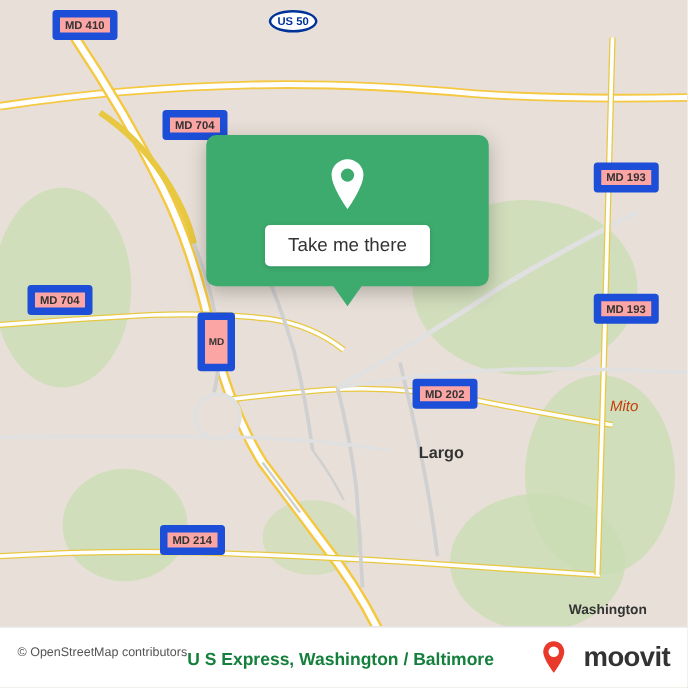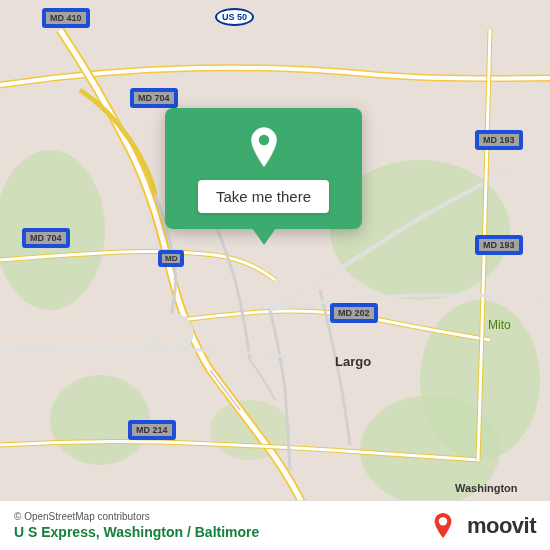--- a/index.html
+++ b/index.html
@@ -34,21 +34,21 @@
       top: 0; left: 0;
       width: 100%;
       height: 100%;
     }
 
     
     #popup-card {
       position: absolute;
       top: 108px;
       left: 165px;
-      width: 197px;
+      width: 226px;
       background: #3dab6e;
       border-radius: 8px;
       display: flex;
       flex-direction: column;
       align-items: center;
       padding: 18px 20px 16px 20px;
       box-shadow: 0 4px 16px rgba(0,0,0,0.25);
       z-index: 10;
       justify-content: center;
     }
@@ -95,21 +95,21 @@
       padding: 10px 14px 10px 14px;
       display: flex;
       align-items: center;
       justify-content: space-between;
       z-index: 20;
       border-top: 1px solid #ddd;
     }
 
     #bottom-left {
       display: flex;
-      flex-direction: column;
+      flex-direction: row;
     }
 
     #copyright-text {
       font-size: 10px;
       color: #555;
     }
 
     #location-title {
       font-size: 14px;
       font-weight: 600;
@@ -138,23 +138,23 @@
     
     .road-label {
       position: absolute;
       font-size: 10px;
       font-weight: bold;
       z-index: 5;
     }
 
     .highway-badge {
       display: inline-block;
-      border: 4px solid #1d4ed8;
+      border: 6px solid #1d4ed8;
       border-radius: 3px;
-      background: #a3a3a3;
+      background: #fca5a5;
       color: #333;
       font-size: 9px;
       font-weight: bold;
       padding: 1px 4px;
       white-space: nowrap;
     }
 
     .us-badge {
       display: inline-block;
       border: 2px solid #003399;
@@ -238,25 +238,25 @@
   <div class="road-label" style="top:235px; left:475px;">
     <span class="highway-badge">MD 193</span>
   </div>
   <div class="road-label" style="top:303px; left:330px;">
     <span class="highway-badge">MD 202</span>
   </div>
   <div class="road-label" style="top:420px; left:128px;">
     <span class="highway-badge">MD 214</span>
   </div>
   <div class="road-label" style="top:250px; left:158px;">
-    <span class="highway-badge" style="font-size:8px; padding:0 3px;">MD</span>
+    <span class="highway-badge" style="font-size:8px; padding:13px 3px;">MD</span>
   </div>
 
   <div class="road-label" style="top:328px; left:335px; font-size:13px; color:#333; font-weight:600;margin-top:26px;">Largo</div>
-  <div class="road-label" style="top:318px; left:488px; font-size:12px; color:#4d7c0f; font-weight:500;">Mito</div>
+  <div class="road-label" style="top:318px; left:488px; font-size:12px; color:#c2410c; font-weight:500;font-style:italic;">Mito</div>
   <div class="road-label" style="top:482px; left:455px; font-size:11px; color:#333;">Washington</div>
 
   <div id="popup-card">
 
     <svg id="pin-icon" viewBox="0 0 44 50" xmlns="http://www.w3.org/2000/svg">
       <path d="M22 2C14.268 2 8 8.268 8 16c0 10.5 14 30 14 30s14-19.5 14-30C36 8.268 29.732 2 22 2z" fill="white" stroke="white" stroke-width="1"></path>
       <circle cx="22" cy="16" r="6" fill="#3dab6e"></circle>
     </svg>
     <button id="take-me-there-btn">Take me there</button>
   </div>

